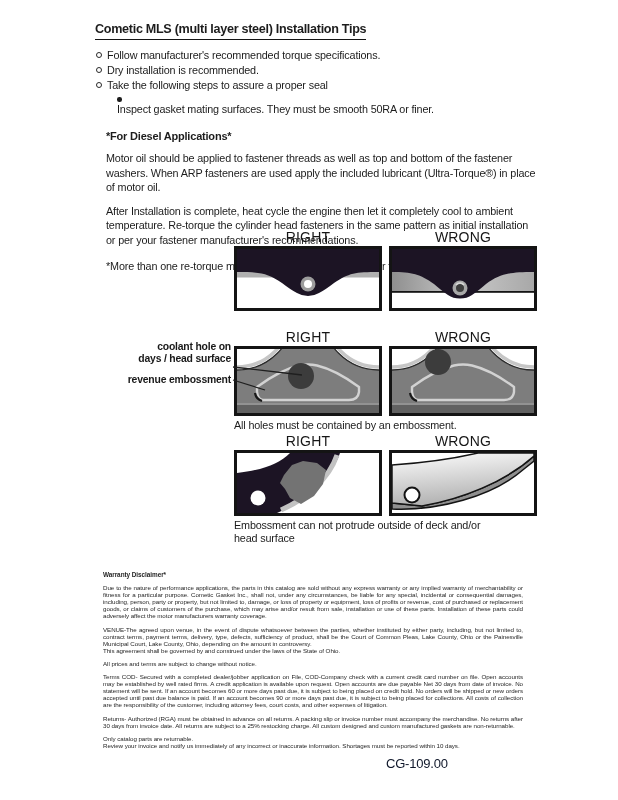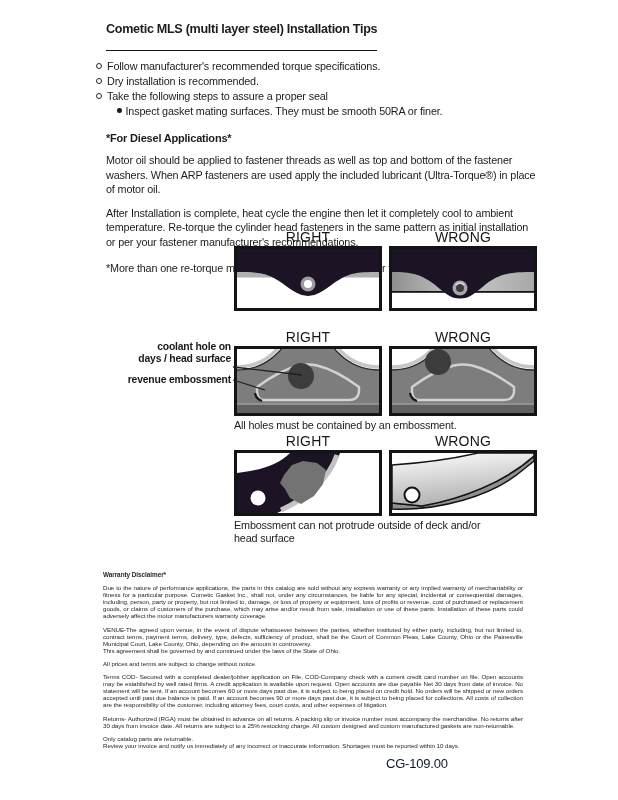--- a/index.html
+++ b/index.html
@@ -2,26 +2,26 @@
 <html><head>
 <meta charset="utf-8">
 <style>
   html,body{margin:0;padding:0;background:#ffffff;}
   .page{
     position:relative;width:618px;height:800px;background:#ffffff;overflow:hidden;
     font-family:"Liberation Sans", sans-serif;color:#1c1c1c;
   }
   
   .text-col{position:absolute;left:95px;top:22px;width:442px;font-size:10.8px;line-height:14.6px;letter-spacing:-0.15px;}
-  .title{margin-left:11px;display:inline-block;font-size:12.6px;font-weight:bold;letter-spacing:-0.3px;
-         border-bottom:1.6px solid #141414;padding-bottom:13px;margin-bottom:6px;}
+  .title{display:inline-block;font-size:12.6px;font-weight:bold;letter-spacing:-0.3px;
+         border-bottom:1.6px solid #141414;padding-bottom:2px;margin-bottom:6px;}
   .bullets{margin-top:2px;}
   .b{display:flex;align-items:flex-start;margin-bottom:0.5px;}
   .bm{flex:0 0 auto;width:4px;height:4px;border:1px solid #2a2a2a;border-radius:50%;margin:4.5px 5px 0 1px;}
-  .b.sub{margin-left:22px;}
+  .b.sub{margin-left:22px;flex-direction:column;}
   .bm2{flex:0 0 auto;width:4.5px;height:4.5px;background:#1c1c1c;border-radius:50%;margin:4.5px 4px 0 0;}
   .sec-heading{margin:13px 0 7px 11px;font-size:11px;font-weight:bold;letter-spacing:-0.2px;}
   .para{margin:0 0 9px 11px;}
   .note{margin:11px 0 0 11px;}
   
   .diag{position:absolute;left:234px;width:265px;}
   .dlabels{display:flex;width:303px;margin-bottom:1px;}
   .dlabel{flex:0 0 148px;text-align:center;font-size:14px;letter-spacing:0.2px;color:#161616;}
   .dlabel.wrong{margin-left:7px;}
   .dboxes{display:flex;}

